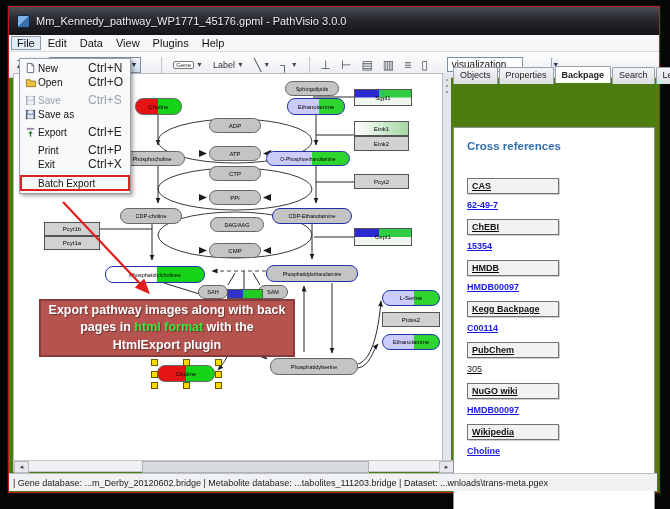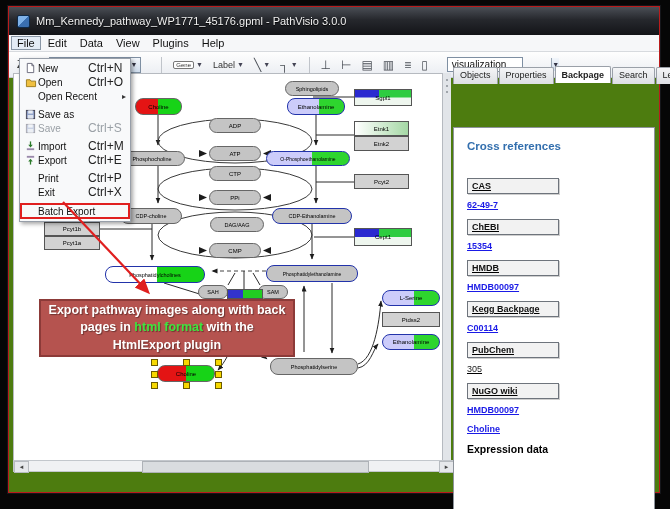--- a/index.html
+++ b/index.html
@@ -367,28 +367,31 @@
             </div>
             <div class="ref-section">
               <div class="ref-header">PubChem</div>
               <div class="ref-value plain">305</div>
             </div>
             <div class="ref-section">
               <div class="ref-header">NuGO wiki</div>
               <div class="ref-value">HMDB00097</div>
             </div>
             <div class="ref-section">
+              <div class="ref-header">Wikipedia</div>
               <div class="ref-value">Choline</div>
             </div>
           </div>
-        <div id="expression-heading">Expression data</div>
-      </div>
-    </div>
-  </div>
-
+      </div>
+    </div>
+  </div>
+
+  <div id="statusbar" class="abs">
+    <span id="status-text">| Gene database: ...m_Derby_20120602.bridge | Metabolite database: ...tabolites_111203.bridge | Dataset: ...wnloads\trans-meta.pgex</span>
+  </div>
 
   <div id="file-menu" class="abs">
       <div class="fm-row">
         <span class="fm-icon">
           <svg width="11" height="12" viewBox="0 0 12 12">
             <path d="M2.5,1 h5 l2,2.5 v7.5 h-7 z" fill="#fff" stroke="#667"></path>
             <path d="M7.5,1 v2.5 h2" fill="none" stroke="#667"></path>
           </svg>
         </span>
         <span class="fm-label">New</span>
@@ -396,59 +399,43 @@
       </div>
       <div class="fm-row">
         <span class="fm-icon">
           <svg width="12" height="11" viewBox="0 0 12 12">
             <path d="M1,3 h4 l1,1.5 h5 v6 h-10 z" fill="#f0c040" stroke="#9a7a1a"></path>
           </svg>
         </span>
         <span class="fm-label">Open</span>
         <span class="fm-shortcut">Ctrl+O</span>
       </div>
-      <div class="fm-row">
-        <span class="fm-icon"></span>
-        <span class="fm-label">Open Recent</span>
-        <span class="fm-sub">▸</span>
-      </div>
       <div class="fm-sep"></div>
-      <div class="fm-row">
-        <span class="fm-icon">
-          <svg width="11" height="11" viewBox="0 0 12 12">
-            <rect x="1.5" y="1.5" width="9" height="9" fill="#8fa0c8" stroke="#445"></rect>
-            <rect x="3.5" y="1.5" width="5" height="3.5" fill="#e8ecf4"></rect>
-            <rect x="3" y="6.5" width="6" height="4" fill="#dfe4ee"></rect>
-          </svg>
-        </span>
-        <span class="fm-label">Save as</span>
-      </div>
       <div class="fm-row disabled">
         <span class="fm-icon">
           <svg width="11" height="11" viewBox="0 0 12 12">
             <rect x="1.5" y="1.5" width="9" height="9" fill="#8fa0c8" stroke="#445"></rect>
             <rect x="3.5" y="1.5" width="5" height="3.5" fill="#e8ecf4"></rect>
             <rect x="3" y="6.5" width="6" height="4" fill="#dfe4ee"></rect>
           </svg>
         </span>
         <span class="fm-label">Save</span>
         <span class="fm-shortcut">Ctrl+S</span>
       </div>
-      <div class="fm-sep"></div>
       <div class="fm-row">
         <span class="fm-icon">
-          <svg width="11" height="12" viewBox="0 0 12 12">
-            <path d="M6,1 V5" stroke="#2a7a2a" stroke-width="1.4"></path>
-            <path d="M3.5,4.5 L6,7.5 L8.5,4.5 z" fill="#2a7a2a"></path>
-            <rect x="2" y="8.5" width="8" height="2" fill="#98a"></rect>
+          <svg width="11" height="11" viewBox="0 0 12 12">
+            <rect x="1.5" y="1.5" width="9" height="9" fill="#8fa0c8" stroke="#445"></rect>
+            <rect x="3.5" y="1.5" width="5" height="3.5" fill="#e8ecf4"></rect>
+            <rect x="3" y="6.5" width="6" height="4" fill="#dfe4ee"></rect>
           </svg>
         </span>
-        <span class="fm-label">Import</span>
-        <span class="fm-shortcut">Ctrl+M</span>
-      </div>
+        <span class="fm-label">Save as</span>
+      </div>
+      <div class="fm-sep"></div>
       <div class="fm-row">
         <span class="fm-icon">
           <svg width="11" height="12" viewBox="0 0 12 12">
             <path d="M6,11 V7" stroke="#2a7a2a" stroke-width="1.4"></path>
             <path d="M3.5,7.5 L6,4.5 L8.5,7.5 z" fill="#2a7a2a"></path>
             <rect x="2" y="1.5" width="8" height="2" fill="#98a"></rect>
           </svg>
         </span>
         <span class="fm-label">Export</span>
         <span class="fm-shortcut">Ctrl+E</span>

